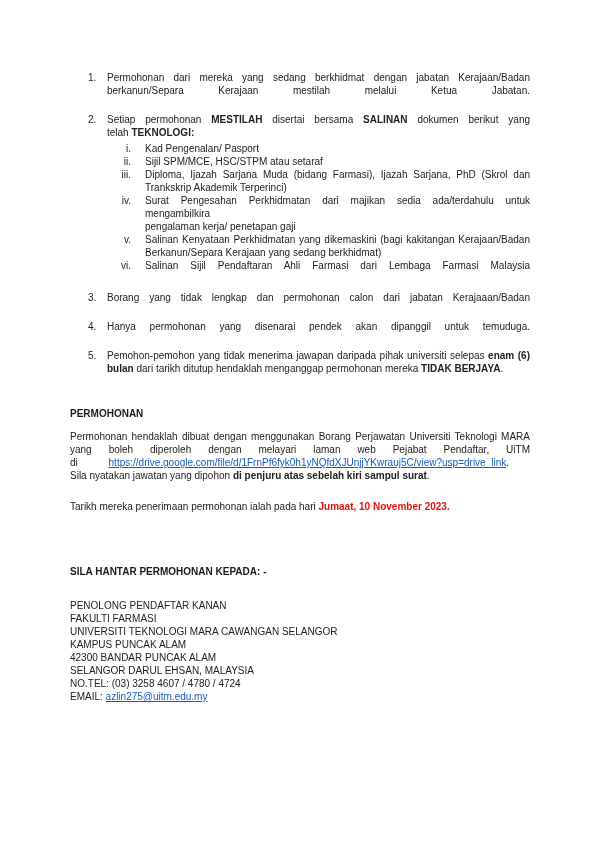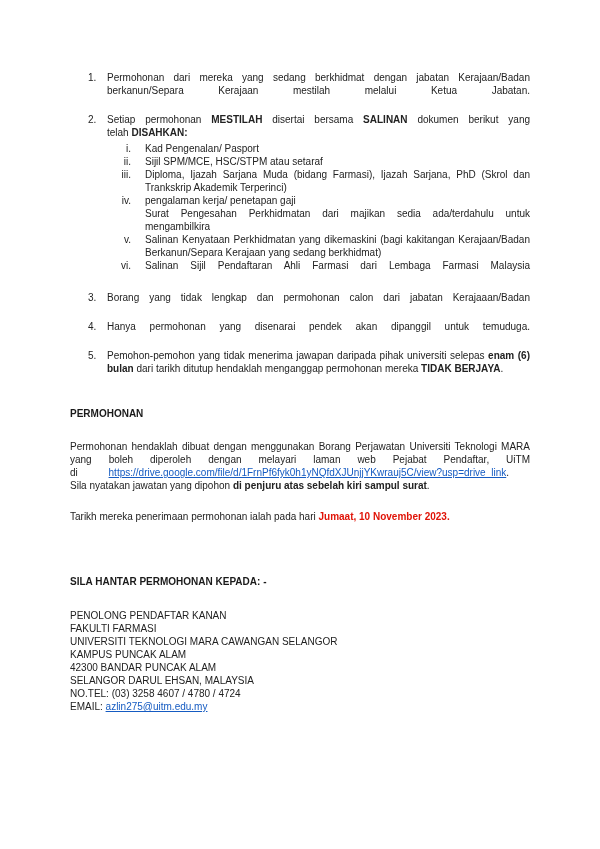--- a/index.html
+++ b/index.html
@@ -26,21 +26,21 @@
   .sub { margin-top:3px; }
   .sli { display:flex; align-items:flex-start; padding-left:6px; }
   .snum { flex:0 0 18px; text-align:right; }
   .sbody { flex:1; min-width:0; margin-left:14px; }
   .item2 { margin-bottom:19px; }
   .heading {
     font-weight:bold; color:#1a1a1a;
     font-size:10px; line-height:13px;
     margin:0;
   }
-  .h-permohonan { margin-top:32px; margin-bottom:20px; }
+  .h-permohonan { margin-top:32px; margin-bottom:10px; }
   .para { margin-bottom:18px; }
   .h-hantar { margin-top:52px; margin-bottom:21px; }
 </style>
 </head>
 <body>
 
 <div class="page">
 
   <section>
 
@@ -50,21 +50,21 @@
           <div class="ln j"><span>Permohonan dari mereka yang sedang berkhidmat dengan jabatan Kerajaan/Badan</span></div>
           <div class="ln j"><span>berkanun/Separa Kerajaan mestilah melalui Ketua Jabatan.</span></div>
         </div>
     </div>
 
     <div class="li item2">
       <span class="num">2.</span>
       <div class="body">
         <div>
             <div class="ln j"><span>Setiap permohonan </span><span class="b">MESTILAH</span><span> disertai bersama </span><span class="b">SALINAN</span><span> dokumen berikut yang</span></div>
-            <div class="ln"><span>telah </span><span class="b">DISAHKAN:</span></div>
+            <div class="ln"><span>telah </span><span class="b">TEKNOLOGI:</span></div>
           </div>
         <div class="sub">
           <div class="sli">
             <span class="snum">i.</span>
             <div class="sbody">
                 <div class="ln"><span>Kad Pengenalan/ Pasport</span></div>
               </div>
           </div>
           <div class="sli">
             <span class="snum">ii.</span>
@@ -75,22 +75,22 @@
           <div class="sli">
             <span class="snum">iii.</span>
             <div class="sbody">
                 <div class="ln j"><span>Diploma, Ijazah Sarjana Muda (bidang Farmasi), Ijazah Sarjana, PhD (Skrol dan</span></div>
                 <div class="ln"><span>Trankskrip Akademik Terperinci)</span></div>
               </div>
           </div>
           <div class="sli">
             <span class="snum">iv.</span>
             <div class="sbody">
+                <div class="ln j"><span>Surat Pengesahan Perkhidmatan dari majikan sedia ada/terdahulu untuk mengambilkira</span></div>
                 <div class="ln"><span>pengalaman kerja/ penetapan gaji</span></div>
-                <div class="ln j"><span>Surat Pengesahan Perkhidmatan dari majikan sedia ada/terdahulu untuk mengambilkira</span></div>
               </div>
           </div>
           <div class="sli">
             <span class="snum">v.</span>
             <div class="sbody">
                 <div class="ln j"><span>Salinan Kenyataan Perkhidmatan yang dikemaskini (bagi kakitangan Kerajaan/Badan</span></div>
                 <div class="ln"><span>Berkanun/Separa Kerajaan yang sedang berkhidmat)</span></div>
               </div>
           </div>
           <div class="sli">

